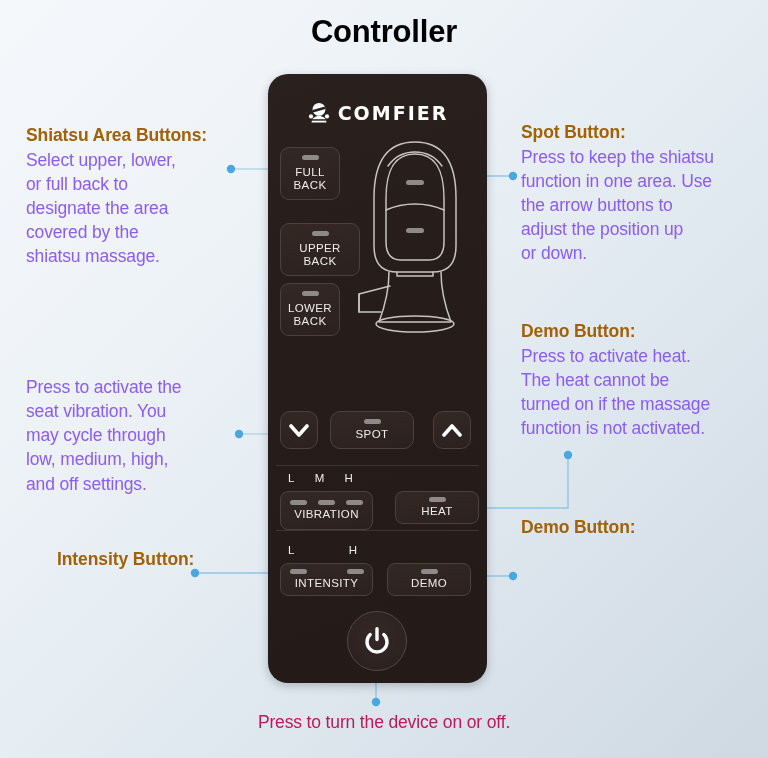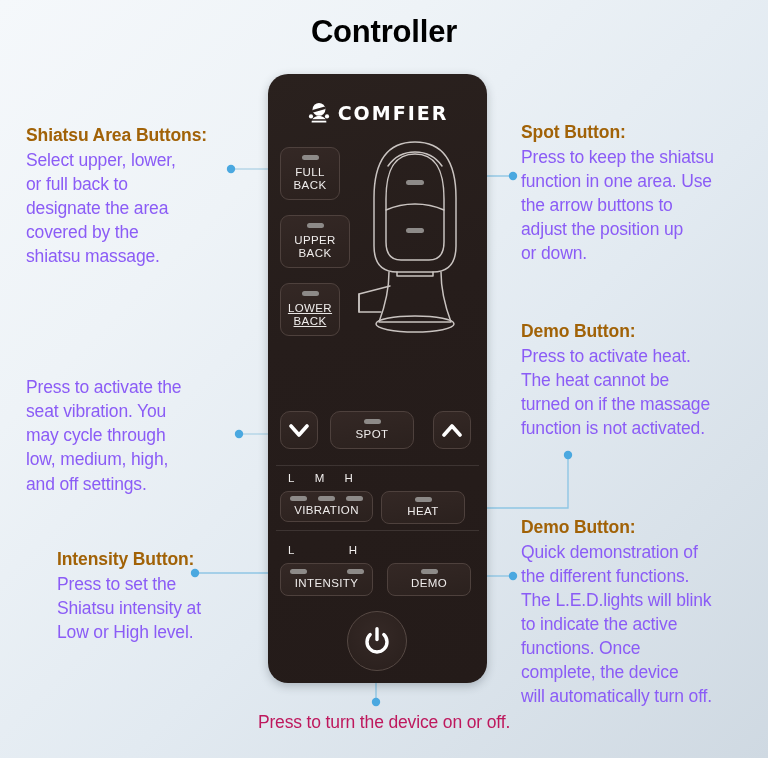--- a/index.html
+++ b/index.html
@@ -128,22 +128,22 @@
   .led {
     width: 17px; height: 5px;
     border-radius: 2.5px;
     background: #8d8a88;
     display: block;
   }
   .led-row { display: flex; gap: 20px; align-items: center; }
 
   
   #btn-full-back   { left: 12px; top: 73px;  width: 60px; height: 53px; }
-  #btn-upper-back  { left: 12px; top: 141px; width: 70px; height: 53px; }
-  #btn-lower-back  { left: 12px; top: 209px; width: 60px; height: 53px; text-decoration: underline; }
+  #btn-upper-back  { left: 12px; top: 149px; width: 80px; height: 53px; }
+  #btn-lower-back  { left: 12px; top: 209px; width: 60px; height: 53px; }
   #btn-full-back .led, #btn-upper-back .led, #btn-lower-back .led { margin-bottom: 6px; }
 
   
   #btn-down { left: 12px;  top: 337px; width: 38px; height: 38px; border-radius: 10px; }
   #btn-up   { left: 165px; top: 337px; width: 38px; height: 38px; border-radius: 10px; }
   #btn-spot { left: 62px;  top: 337px; width: 84px; height: 38px; border-radius: 10px; }
   #btn-spot .led { margin-bottom: 4px; }
   .arrow-glyph { width: 20px; height: 13px; display: block; }
 
   .divider {
@@ -160,22 +160,22 @@
   .tick-row {
     position: absolute;
     display: flex;
     font-size: 11.5px;
     color: #f0edec;
     letter-spacing: 0.3px;
   }
   #ticks-vibration { left: 20px; top: 398px; gap: 20px; }
   #ticks-intensity { left: 20px; top: 470px; gap: 54px; }
 
-  #btn-vibration { left: 12px; top: 417px; width: 93px; height: 31px; border-radius: 8px; }
-  #btn-heat      { left: 113px; top: 417px; width: 84px; height: 33px; border-radius: 8px; }
+  #btn-vibration { left: 12px; top: 417px; width: 93px; height: 39px; border-radius: 8px; }
+  #btn-heat      { left: 127px; top: 417px; width: 84px; height: 33px; border-radius: 8px; }
   #btn-vibration .led-row { gap: 11px; margin-bottom: 3px; }
   #btn-heat .led { margin-bottom: 3px; }
 
   #btn-intensity { left: 12px; top: 489px; width: 93px; height: 33px; border-radius: 8px; }
   #btn-demo      { left: 119px; top: 489px; width: 84px; height: 33px; border-radius: 8px; }
   #btn-intensity .led-row { gap: 40px; margin-bottom: 3px; }
   #btn-demo .led { margin-bottom: 3px; }
 
   
   #btn-power {
@@ -241,23 +241,20 @@
 <div class="callout" id="cal-vibration">
   <div class="c-body">Press to activate the
 seat vibration. You
 may cycle through
 low, medium, high,
 and off settings.</div>
 </div>
 
 <div class="callout" id="cal-intensity">
   <div class="c-title">Intensity Button:</div>
-  <div class="c-body">Press to set the
-Shiatsu intensity at
-Low or High level.</div>
 </div>
 
 <div class="callout" id="cal-spot">
   <div class="c-title">Spot Button:</div>
   <div class="c-body">Press to keep the shiatsu
 function in one area. Use
 the arrow buttons to
 adjust the position up
 or down.</div>
 </div>
@@ -265,27 +262,20 @@
 <div class="callout" id="cal-heat">
   <div class="c-title">Demo Button:</div>
   <div class="c-body">Press to activate heat.
 The heat cannot be
 turned on if the massage
 function is not activated.</div>
 </div>
 
 <div class="callout" id="cal-demo">
   <div class="c-title">Demo Button:</div>
-  <div class="c-body">Quick demonstration of
-the different functions.
-The L.E.D.lights will blink
-to indicate the active
-functions. Once
-complete, the device
-will automatically turn off.</div>
 </div>
 
 <div class="bottom-caption">Press to turn the device on or off.</div>
 
 <div class="device">
 
   <div class="brand">
     <svg class="brand-mark" viewBox="0 0 24 24" xmlns="http://www.w3.org/2000/svg">
       <circle cx="12" cy="8.4" r="6.4" fill="#ffffff"></circle>
       <rect x="5.2" y="7.2" width="13.6" height="2.6" rx="1.3" fill="#2a211e" transform="rotate(-16 12 8.5)"></rect>

